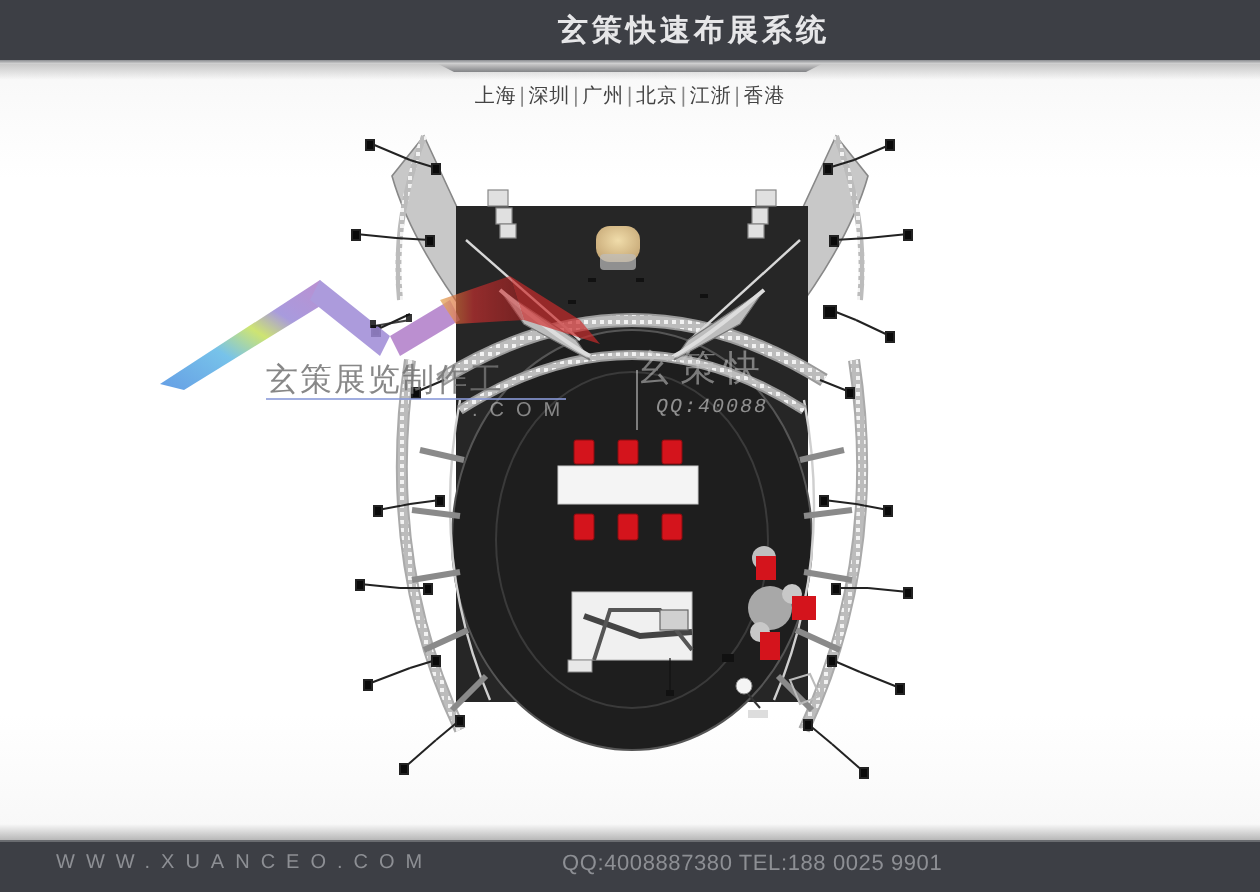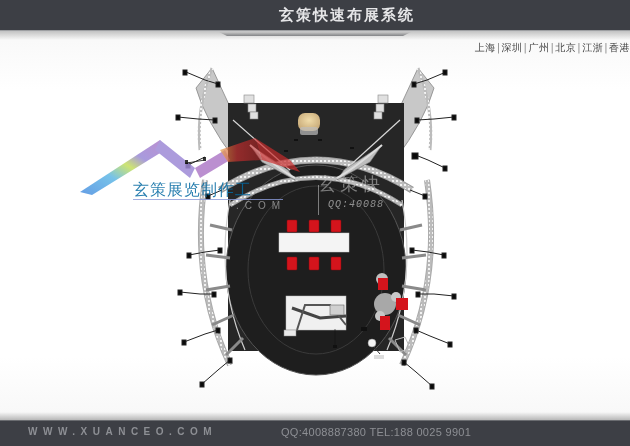--- a/index.html
+++ b/index.html
@@ -26,52 +26,52 @@
     }
     .header-shadow {
       position: absolute; left: 0; top: 32px; width: 630px; height: 8px;
       background: linear-gradient(#c8c8c8, rgba(255,255,255,0));
     }
     .header-title {
       position: absolute; left: 215px; top: 6px; width: 200px; text-align: right;
       color: #e6e6e8; font-size: 15px; letter-spacing: 2px; font-weight: bold;
     }
     .cities {
-      position: absolute; left: 0; top: 41px; width: 630px; text-align: right;
+      position: absolute; left: 0; top: 41px; width: 630px; text-align: center;
       color: #444; font-size: 10px; letter-spacing: 0.5px;
     }
     .cities span.sep { color: #888; margin: 0 1px; }
 
     
     .footer-shadow {
       position: absolute; left: 0; top: 412px; width: 630px; height: 8px;
       background: linear-gradient(rgba(255,255,255,0), #b8b8b8);
     }
     .footer-bar {
       position: absolute; left: 0; top: 420px; width: 630px; height: 26px;
       background: #3d3f45; border-top: 1px solid #6a6c70;
     }
     .footer-url {
       position: absolute; left: 28px; top: 426px;
-      color: #8d8f94; font-size: 10px; letter-spacing: 5.5px; font-weight: bold;
+      color: #8d8f94; font-size: 10px; letter-spacing: 5.5px; font-weight: normal;
       font-family: "Liberation Sans", sans-serif;
     }
     .footer-contact {
       position: absolute; left: 281px; top: 426px;
       color: #8d8f94; font-size: 11px; letter-spacing: 0.3px;
       font-family: "Liberation Sans", sans-serif;
     }
 
     
     .render { position: absolute; left: 0; top: 0; width: 630px; height: 446px; }
 
     
     .wm-text {
       position: absolute; left: 133px; top: 180px;
-      font-size: 16px; color: #0369a1; letter-spacing: 1px; opacity: 0.85;
+      font-size: 16px; color: #737373; letter-spacing: 1px; opacity: 0.85;
       font-family: "DejaVu Sans", sans-serif;
     }
     .wm-underline {
       position: absolute; left: 133px; top: 199px; width: 150px; height: 1px; background: #8a9ad8; opacity: 0.8;
     }
     .wm-right {
       position: absolute; left: 318px; top: 172px;
       font-size: 18px; font-weight: normal; color: rgba(200,200,200,0.55); letter-spacing: 4px;
     }
     .wm-qq {

